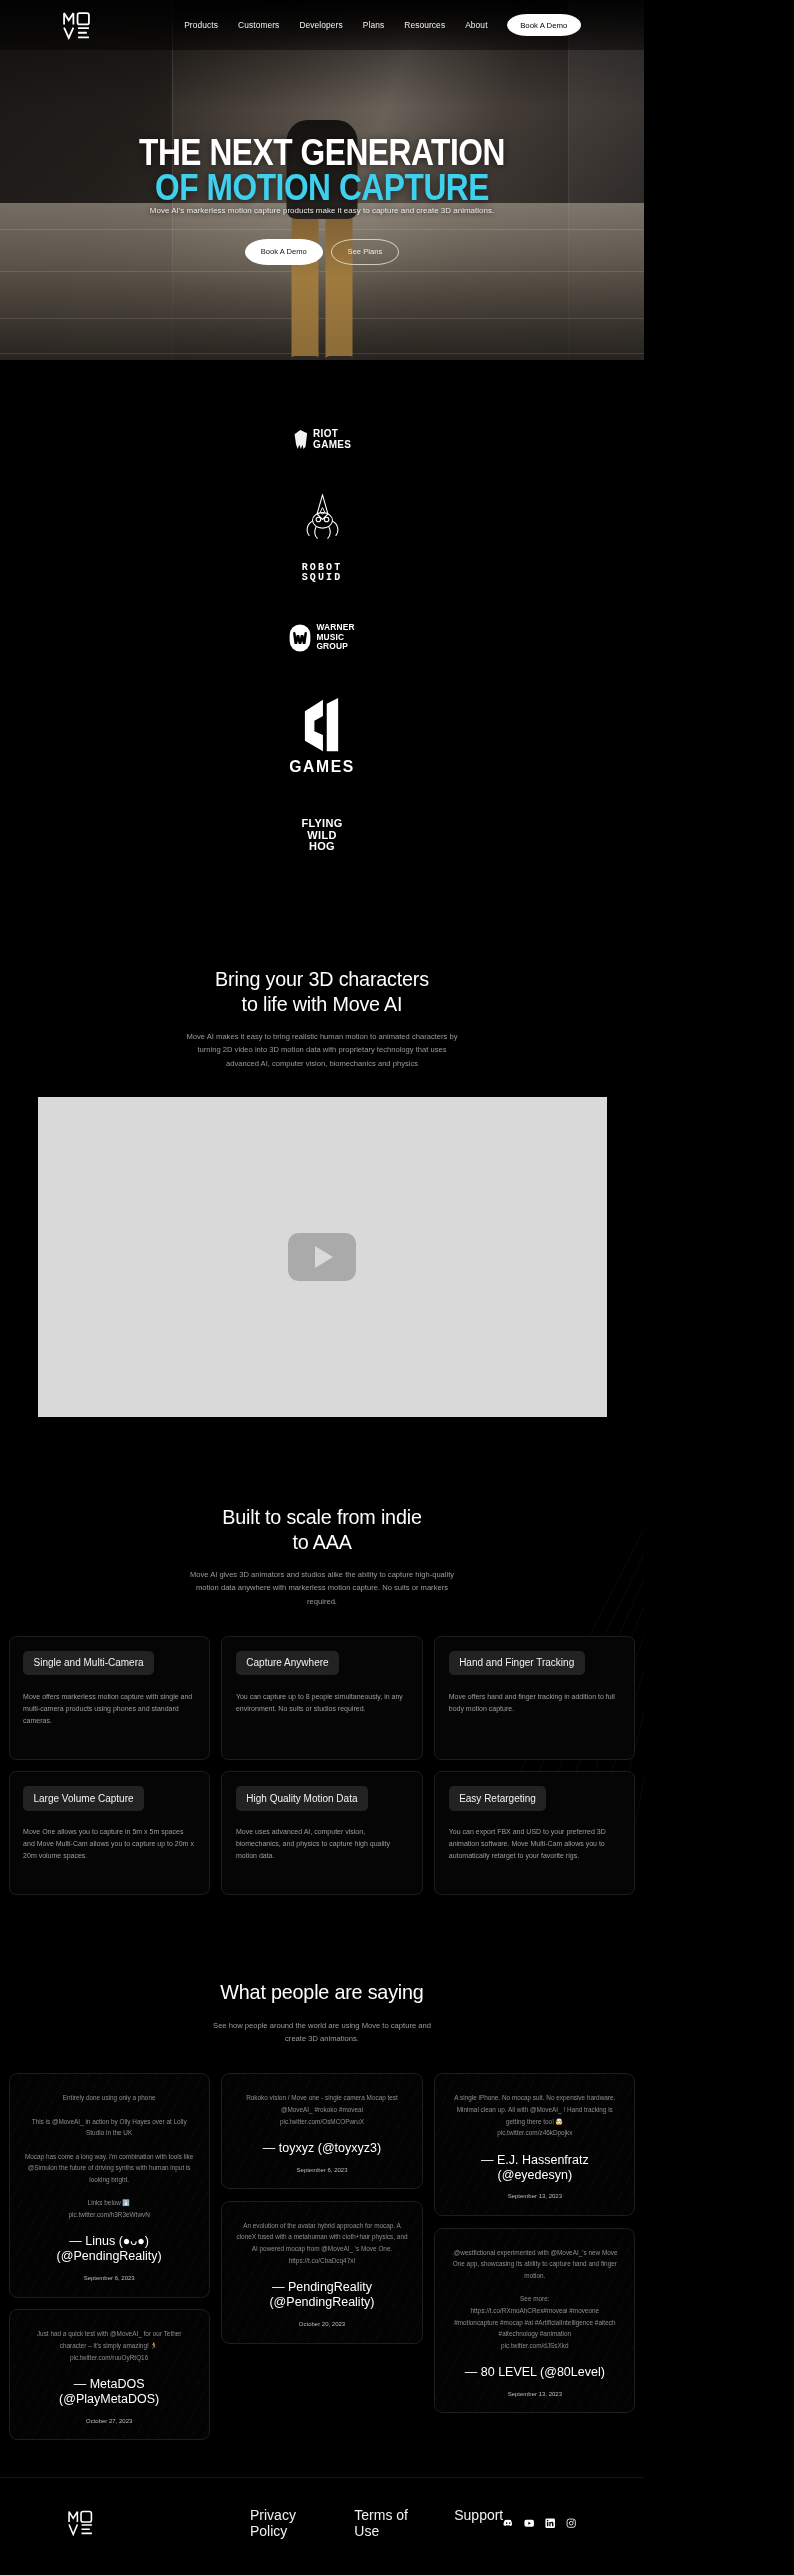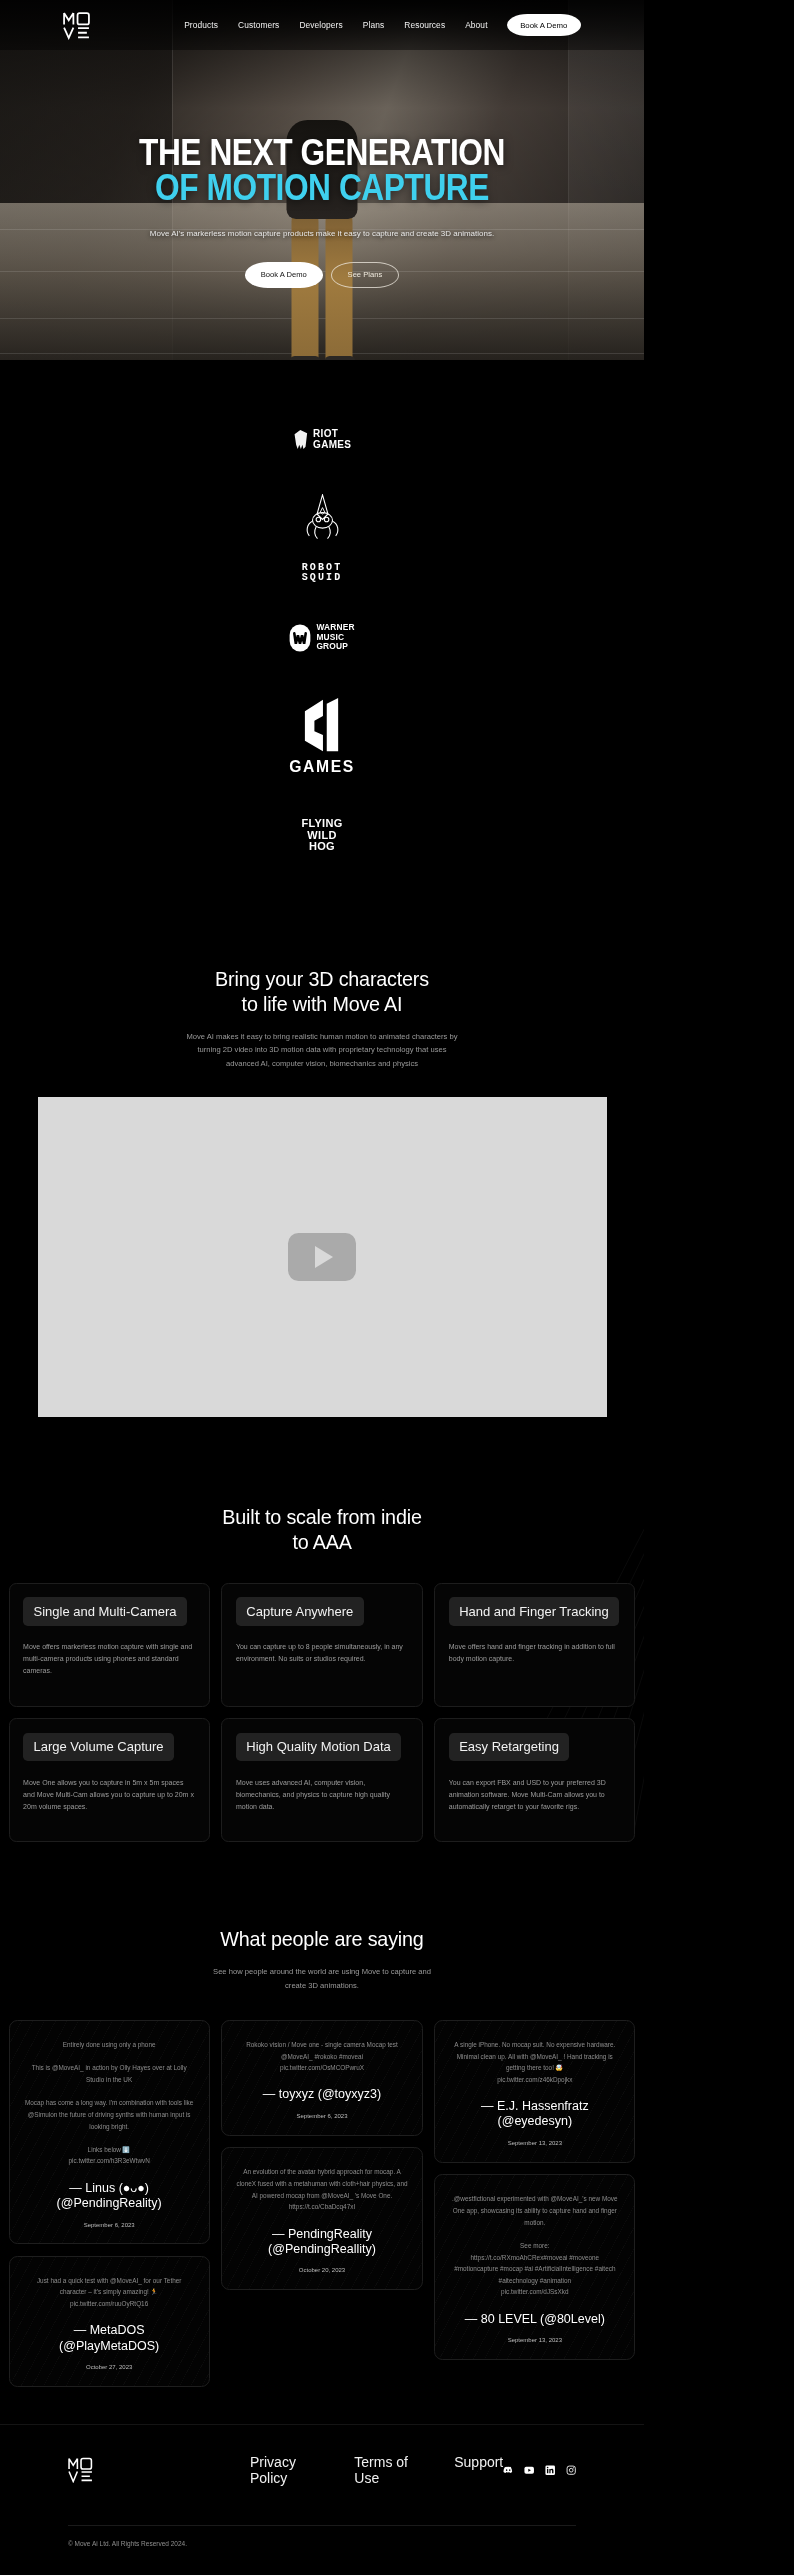--- a/index.html
+++ b/index.html
@@ -92,21 +92,21 @@
   }
   .hero-h1 {
     font-size:36px; line-height:.96; font-weight:700;
     letter-spacing:-0.5px;
     font-family:"Liberation Sans Narrow","Liberation Sans", sans-serif;
     transform:scaleX(.88);
     text-shadow:0 1px 9.4px rgba(0,0,0,.6);
   }
   .hero-h1 .l2 { color:#3fd0ee; display:block; }
   .hero-sub {
-    margin-top:24px; font-size:8px; color:#e8e8e8;
+    margin-top:1px; font-size:8px; color:#e8e8e8;
     text-shadow:0 0.5px 4.2px rgba(0,0,0,.8);
   }
   .hero-btns { margin-top:24px; display:flex; gap:8.4px; justify-content:center; }
   .btn-white {
     background:#fff; color:#111; border:none;
     border-radius:23px/50%; padding:7.3px 15.7px; font-size:7.6px; cursor:pointer;
     font-family:"Liberation Sans", sans-serif;
   }
   .btn-ghost {
     background:transparent; color:#efe9dd;
@@ -166,21 +166,21 @@
   .scale-sec { padding:46px 0 40px; position:relative; overflow:hidden; }
   .scale-deco { position:absolute; right:-31px; top:10.4px; width:219px; height:366px; opacity:.35; }
   .cards { width:627px; margin:28px auto 0; display:grid;
     grid-template-columns:repeat(3, 1fr); gap:11.5px 11.5px; position:relative; z-index:2; }
   .card {
     border:0.5px solid #1d1d1d; border-radius:7.3px; background:#050505;
     padding:13.6px 13.6px 18px; min-height:124px;
   }
   .chip {
     display:inline-block; background:#222222; border-radius:4.7px;
-    padding:6.8px 10.4px; font-size:13px; color:#f2f2f2; white-space:nowrap;
+    padding:6.8px 10.4px; font-size:10px; color:#f2f2f2; white-space:nowrap;
     font-family:"Liberation Sans Narrow","Liberation Sans", sans-serif;
   }
   .card p { margin-top:15.7px; font-size:7px; line-height:1.72; color:#9d9d9d; }
 
   
   .testi-sec { padding:45px 0 37px; }
   .masonry { width:627px; margin:28px auto 0;
     display:grid; grid-template-columns:repeat(3,1fr); gap:11.5px; align-items:start; }
   .mcol { display:flex; flex-direction:column; gap:11.5px; }
   .tcard {
@@ -390,20 +390,21 @@
         <path d="M420 240 L300 700"></path>
           <path d="M420 280 L340 700"></path>
           <path d="M420 320 L380 700"></path>
       </g>
     </svg>
     <div class="center-head">
       <h2 class="h2">
         <span>Built to scale from indie</span><br>
         <span>to AAA</span>
       </h2>
+      <p class="lede">Move AI gives 3D animators and studios alike the ability to capture high-quality motion data anywhere with markerless motion capture. No suits or markers required.</p>
     </div>
     <div class="cards">
       <div class="card">
         <span class="chip">Single and Multi-Camera</span>
         <p>Move offers markerless motion capture with single and multi-camera products using phones and standard cameras.</p>
       </div>
       <div class="card">
         <span class="chip">Capture Anywhere</span>
         <p>You can capture up to 8 people simultaneously, in any environment. No suits or studios required.</p>
       </div>
@@ -457,21 +458,21 @@
       <div class="mcol">
         <div class="tcard">
           <div class="body" style="white-space: pre-line;">Rokoko vision / Move one - single camera Mocap test @MoveAI_ #rokoko #moveai
 pic.twitter.com/OsMCOPwruX</div>
           <div class="author">— toyxyz (@toyxyz3)</div>
           <div class="date">September 6, 2023</div>
         </div>
         <div class="tcard">
           <div class="body" style="white-space: pre-line;">An evolution of the avatar hybrid approach for mocap. A cloneX fused with a metahuman with cloth+hair physics, and AI powered mocap from @MoveAI_ 's Move One.
 https://t.co/CbaDcq47xI</div>
-          <div class="author">— PendingReality (@PendingReallity)</div>
+          <div class="author">— PendingReality (@PendingReality)</div>
           <div class="date">October 20, 2023</div>
         </div>
       </div>
 
       <div class="mcol">
         <div class="tcard">
           <div class="body" style="white-space: pre-line;">A single iPhone. No mocap suit. No expensive hardware. Minimal clean up. All with @MoveAI_ ! Hand tracking is getting there too! 🤯
 pic.twitter.com/z46kDpojkx</div>
           <div class="author">— E.J. Hassenfratz (@eyedesyn)</div>
           <div class="date">September 13, 2023</div>

